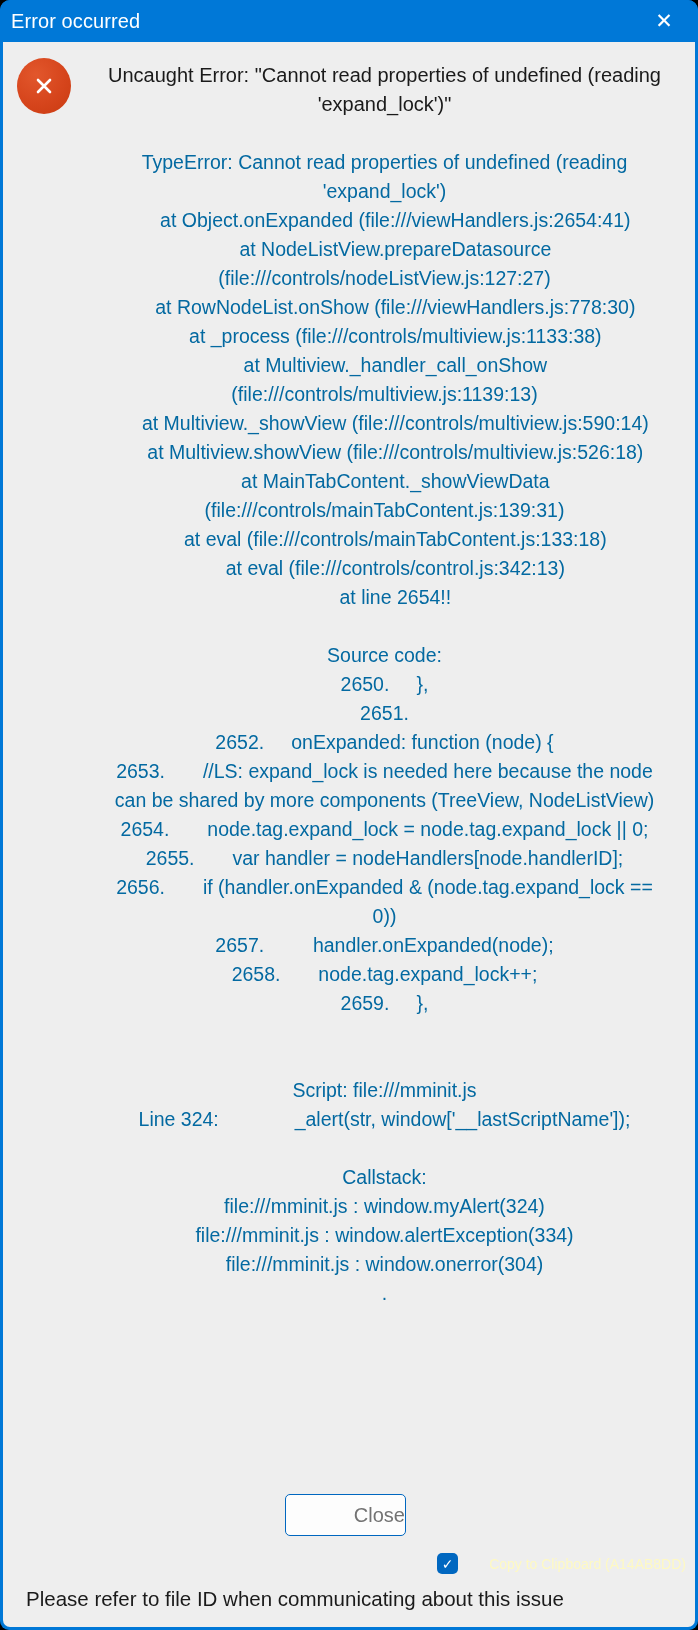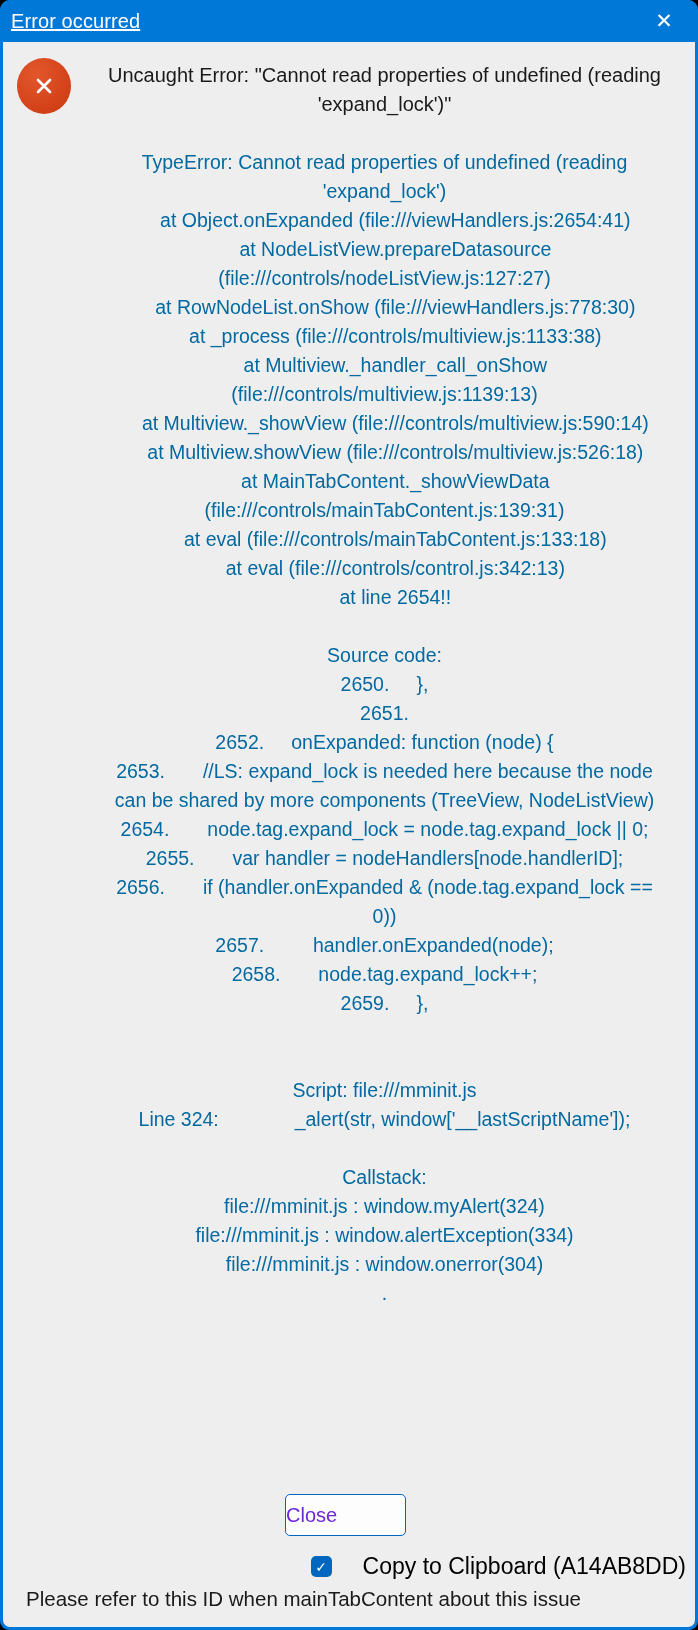--- a/index.html
+++ b/index.html
@@ -23,21 +23,20 @@
     height:42px;
     background:#0078D7;
     display:flex;
     align-items:center;
     color:#fff;
   }
   .titlebar-title{
     font-size:20px;
     margin-left:11px;
     letter-spacing:0.1px;
-    text-decoration:underline;
   }
   .titlebar-close{
     position:absolute;
     right:14px;
     top:0;
     width:40px;
     height:42px;
     display:flex;
     align-items:center;
     justify-content:center;
@@ -91,23 +90,23 @@
     color:#0369a1;
     text-align:center;
     white-space:pre-wrap;
     word-break:break-word;
   }
   .btn{
     position:absolute;
     box-sizing:border-box;
     display:flex;
     align-items:center;
-    justify-content:flex-start;
+    justify-content:flex-end;
     font-size:20px;
-    color:#6d28d9;
+    color:#737373;
     border-radius:5px;
     cursor:default;
   }
   .btn-close{
     top:1494px;
     left:285px;
     width:121px;
     height:42px;
     background:#fdfdfd;
     border:1.5px solid #0067C0;
@@ -136,22 +135,22 @@
     display:flex;
     align-items:center;
     justify-content:center;
     color:#fff;
     font-size:14px;
     line-height:1;
     cursor:default;
   }
   .checkbox-label{
     margin-left:31px;
-    font-size:23px;
-    color:#000000;
+    font-size:14px;
+    color:#fef9c3;
   }
   .issue-note{
     position:absolute;
     top:1587px;
     left:26px;
     font-size:20.5px;
     color:#1a1a1a;
     white-space:nowrap;
   }
 </style>
@@ -225,15 +224,15 @@
   </div>
 
 
   <div class="checkbox-row">
     <span class="checkbox-box">
       <span>✓</span>
     </span>
     <span class="checkbox-label">Copy to Clipboard (A14AB8DD)</span>
   </div>
 
-  <div class="issue-note">Please refer to this ID when mainTabContent about this issue</div>
+  <div class="issue-note">Please refer to file ID when communicating about this issue</div>
 
 </div>
 
 </body></html>

